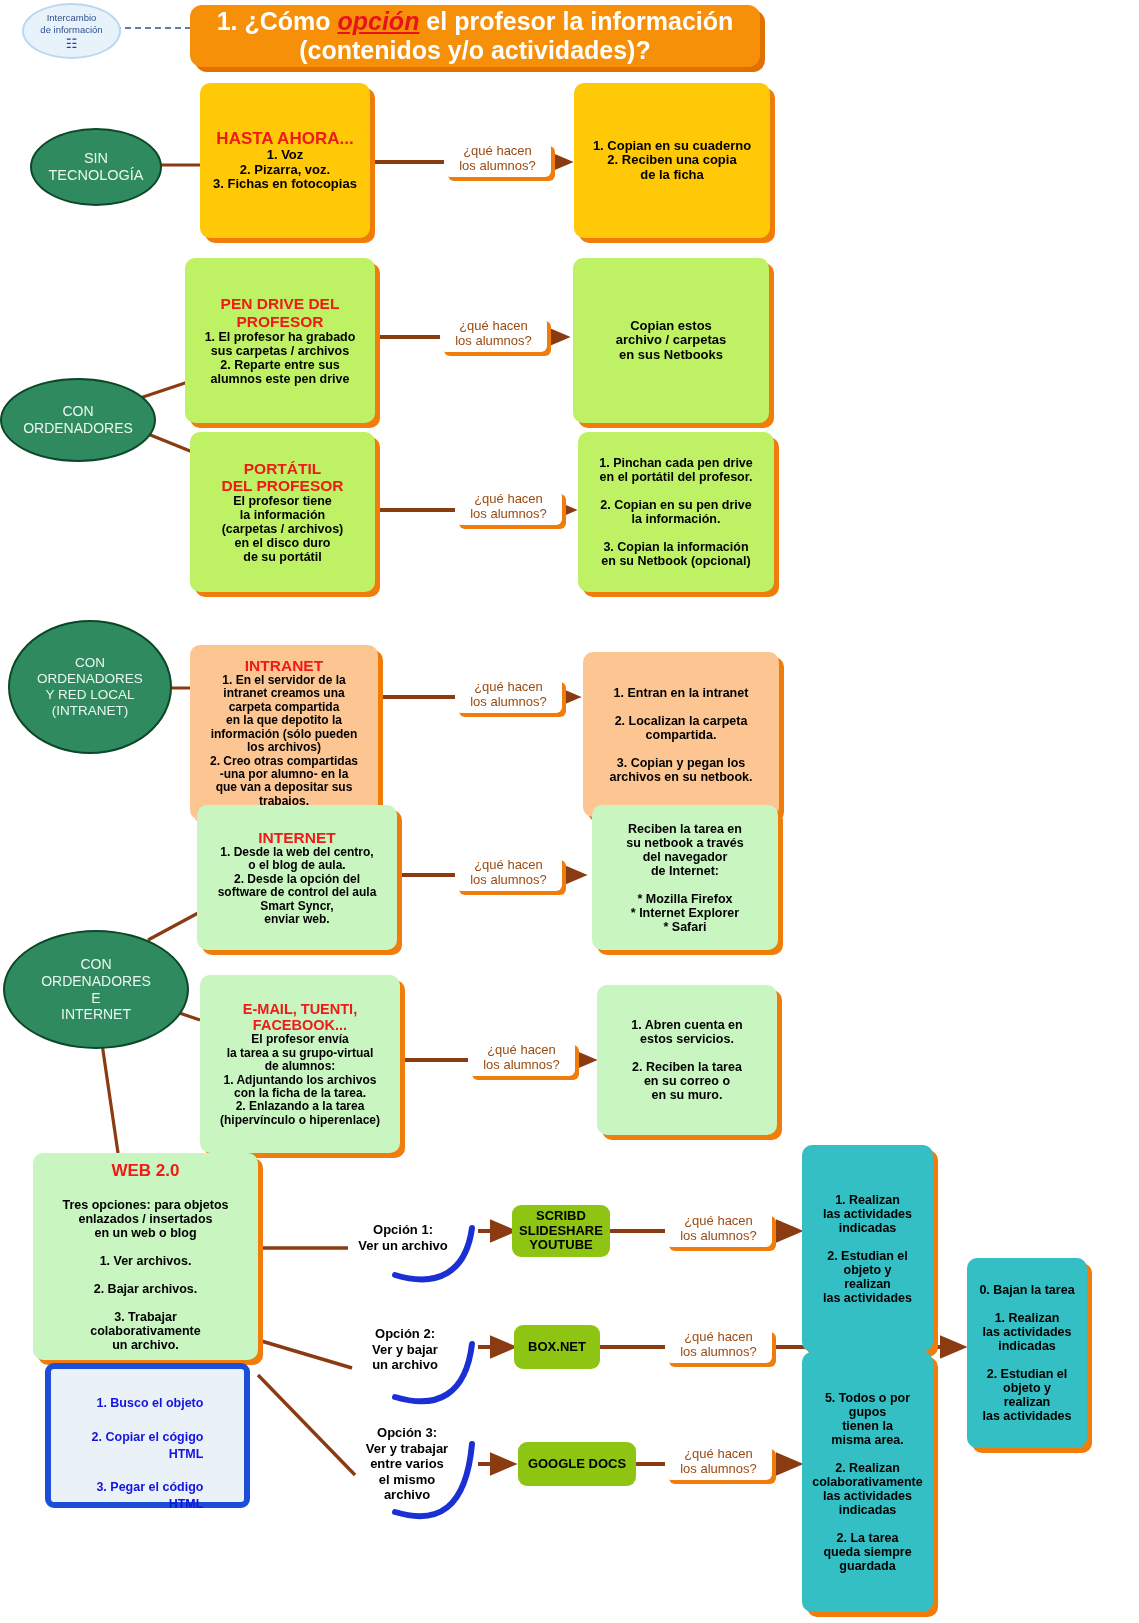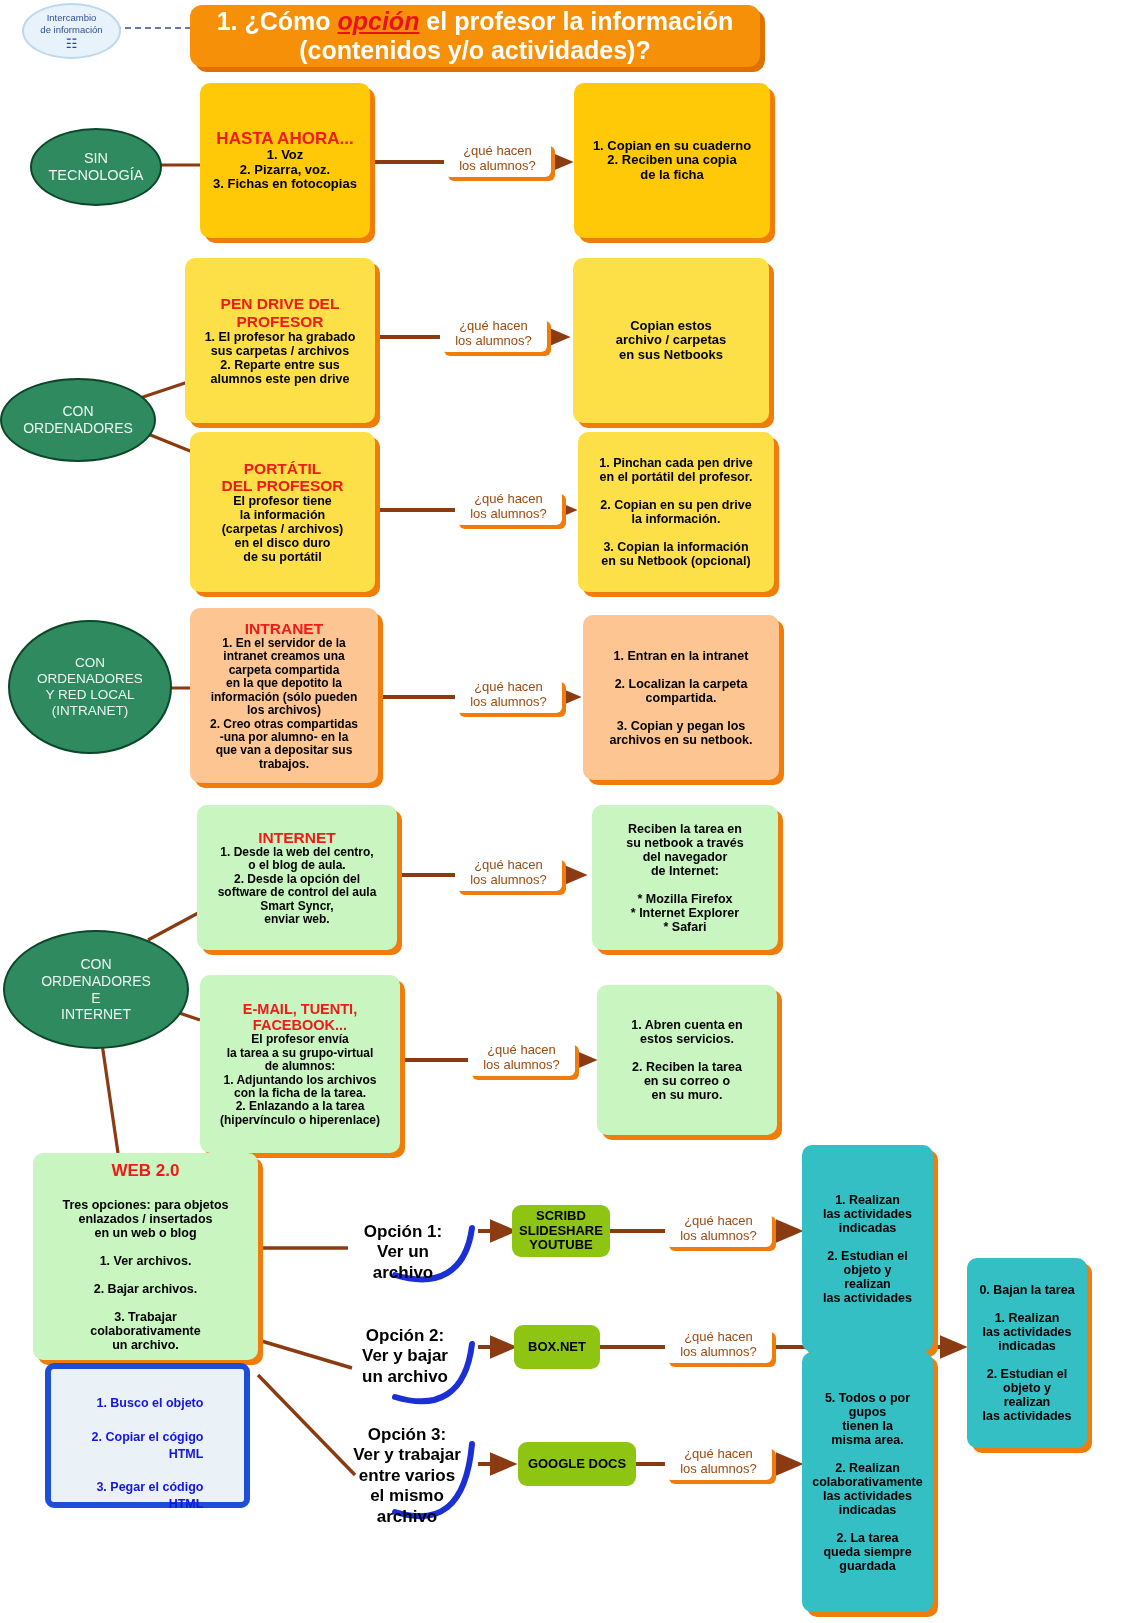--- a/index.html
+++ b/index.html
@@ -4,22 +4,22 @@
 <style>
   html,body{margin:0;padding:0;background:#ffffff;}
   body{font-family:"Liberation Sans",sans-serif;}
   #stage{position:relative;width:1139px;height:1623px;overflow:hidden;background:#fff;}
   svg.layer{position:absolute;left:0;top:0;width:1139px;height:1623px;pointer-events:none;}
   .box{position:absolute;box-sizing:border-box;border-radius:10px;display:flex;flex-direction:column;
         align-items:center;justify-content:center;text-align:center;font-weight:bold;color:#000;
         line-height:1.12;}
   .shadow{box-shadow:5px 5px 0 0 #f07d0b;}
   .yellow{background:#ffc907;}
-  .lyellow{background:#fde047;}
-  .peach{background:#fcc591;}
+  .lyellow{background:#bef264;}
+  .peach{background:#fcc591;margin-top:37px;}
   .lgreen{background:#c8f5c0;}
   .cyan{background:#33bfc4;}
   .olive{background:#8ec513;border-radius:9px;}
   .hdr{color:#ee1b18;font-weight:bold;}
   .ellipse{position:absolute;border-radius:50%;background:#2f8a5f;border:2px solid #0b4728;
       display:flex;align-items:center;justify-content:center;text-align:center;color:#eaf7ef;
       font-weight:normal;line-height:1.18;}
   .qlabel{position:absolute;background:#ffffff;border-radius:6px;box-shadow:4px 4px 0 0 #f07d0b;
       color:#9b4a10;font-size:13px;line-height:1.15;text-align:center;padding:2px 5px 3px 5px;
       font-family:"Liberation Sans",sans-serif;}
@@ -28,21 +28,21 @@
       display:flex;align-items:center;justify-content:center;padding:6px 12px;box-sizing:border-box;}
   .title .em{color:#e8131a;font-style:italic;text-decoration:underline;font-weight:bold;}
   .badge{position:absolute;border-radius:50%;background:#e8f2fb;border:2px solid #bcd8ef;
       display:flex;flex-direction:column;align-items:center;justify-content:center;
       color:#2f4f8f;font-size:9.5px;line-height:1.25;text-align:center;}
   .badge .ic{font-size:13px;color:#2a3bb5;line-height:1;margin-top:1px;}
   .bluebox{position:absolute;background:#eaf1f7;border:6px solid #1d4ed8;border-radius:9px;
       color:#1414e0;font-weight:bold;font-size:12.5px;line-height:1.35;text-align:right;
       display:flex;flex-direction:column;align-items:center;justify-content:flex-start;padding-top:26px;
       box-sizing:border-box;}
-  .opt{position:absolute;text-align:center;font-weight:bold;font-size:17px;color:#000;line-height:1.2;}
+  .opt{position:absolute;text-align:center;font-weight:bold;font-size:13px;color:#000;line-height:1.2;}
   .ln{white-space:pre-line;} .t12{font-size:12px;} .t12b{font-size:12.5px;} .t13{font-size:13px;}
   .hdr15{font-size:15.5px;} .hdr14{font-size:14.5px;} .hdr17{font-size:17px;}
 </style>
 </head>
 <body>
 
 <div id="stage">
 
   <svg class="layer" viewBox="0 0 1139 1623">
     <defs>

